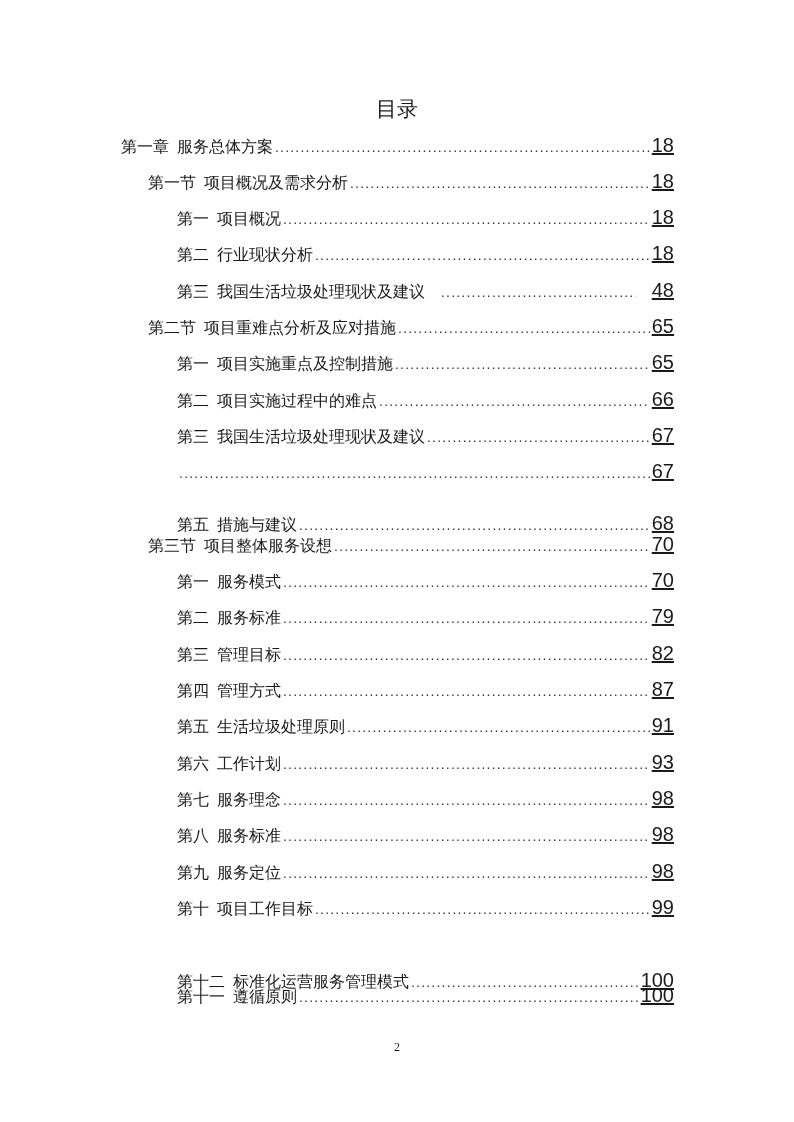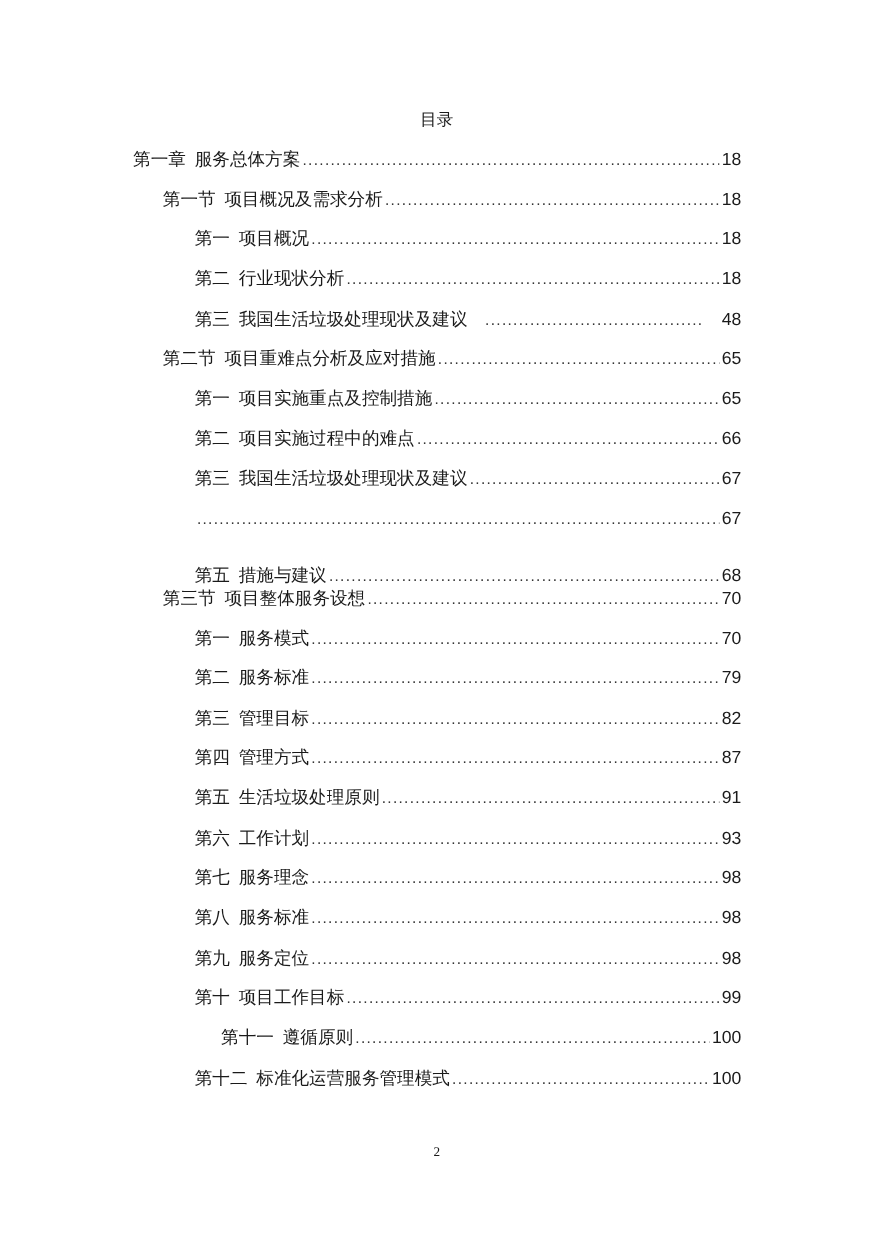--- a/index.html
+++ b/index.html
@@ -3,39 +3,39 @@
   <meta charset="utf-8">
   <style>
     html, body { margin: 0; padding: 0; background: #ffffff; }
     body {
       width: 794px; height: 1122px; position: relative; overflow: hidden;
       font-family: "DejaVu Sans", "Liberation Sans", sans-serif;
       color: #1a1a1a;
     }
     .title {
       position: absolute; left: 0; width: 794px; top: 97px;
-      text-align: center; font-size: 15px; line-height: 24px;
+      text-align: center; font-size: 21px; line-height: 24px;
     }
     .toc { position: absolute; left: 0; top: 0; width: 794px; }
     .toc-row {
       position: absolute; display: flex; align-items: baseline;
       font-size: 16px; line-height: 22px; right: 120px;
     }
     .toc-row .label { white-space: nowrap; }
     .toc-row .label .num { margin-right: 8px; }
     .toc-row .leader {
       flex: 1; overflow: hidden; white-space: nowrap; margin: 0 2px;
       font-family: "Liberation Sans", sans-serif; font-size: 14px; letter-spacing: 1.2px;
       color: #333;
     }
     .toc-row .leader::before {
       content: "......................................................................................................................................................................................................................";
     }
     .toc-row .page {
-      font-family: "Liberation Sans", sans-serif; font-size: 16px; white-space: nowrap;
+      font-family: "Liberation Sans", sans-serif; font-size: 20px; white-space: nowrap; text-decoration: underline;
     }
     .lvl1 { left: 121px; }
     .lvl2 { left: 148px; }
     .lvl3 { left: 177px; }
     .footer {
       position: absolute; left: 0; width: 794px; top: 1040px;
       text-align: center; font-family: "Liberation Serif", serif; font-size: 12px;
     }
   </style>
 </head>
@@ -146,21 +146,21 @@
     <div class="toc-row lvl3" style="top: 860px;">
       <span class="label"><span class="num">第九</span><span class="text">服务定位</span></span>
       <span class="leader"></span>
       <span class="page">98</span>
     </div>
     <div class="toc-row lvl3" style="top: 896px;">
       <span class="label"><span class="num">第十</span><span class="text">项目工作目标</span></span>
       <span class="leader"></span>
       <span class="page">99</span>
     </div>
-    <div class="toc-row lvl3" style="top: 932px; margin-left: 24px;">
+    <div class="toc-row lvl3" style="top: 984px;">
       <span class="label"><span class="num">第十一</span><span class="text">遵循原则</span></span>
       <span class="leader"></span>
       <span class="page">100</span>
     </div>
     <div class="toc-row lvl3" style="top: 969px;">
       <span class="label"><span class="num">第十二</span><span class="text">标准化运营服务管理模式</span></span>
       <span class="leader"></span>
       <span class="page">100</span>
     </div>
   </div>

